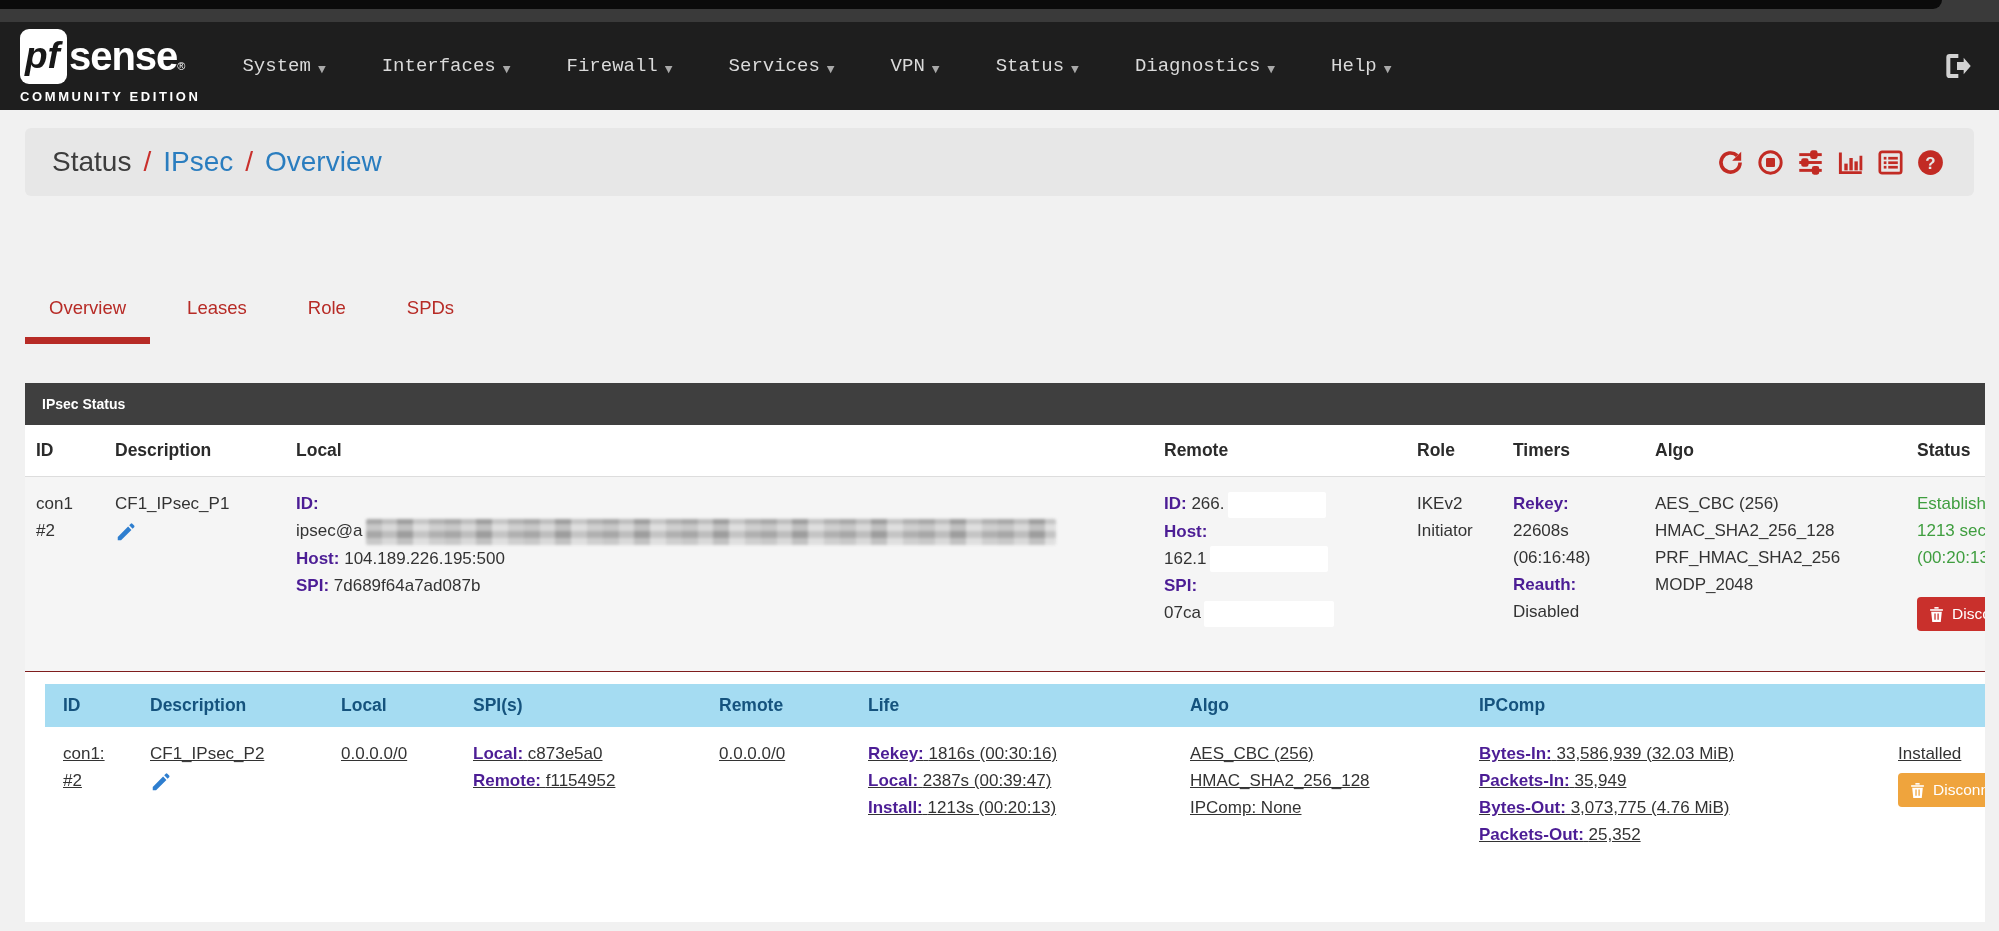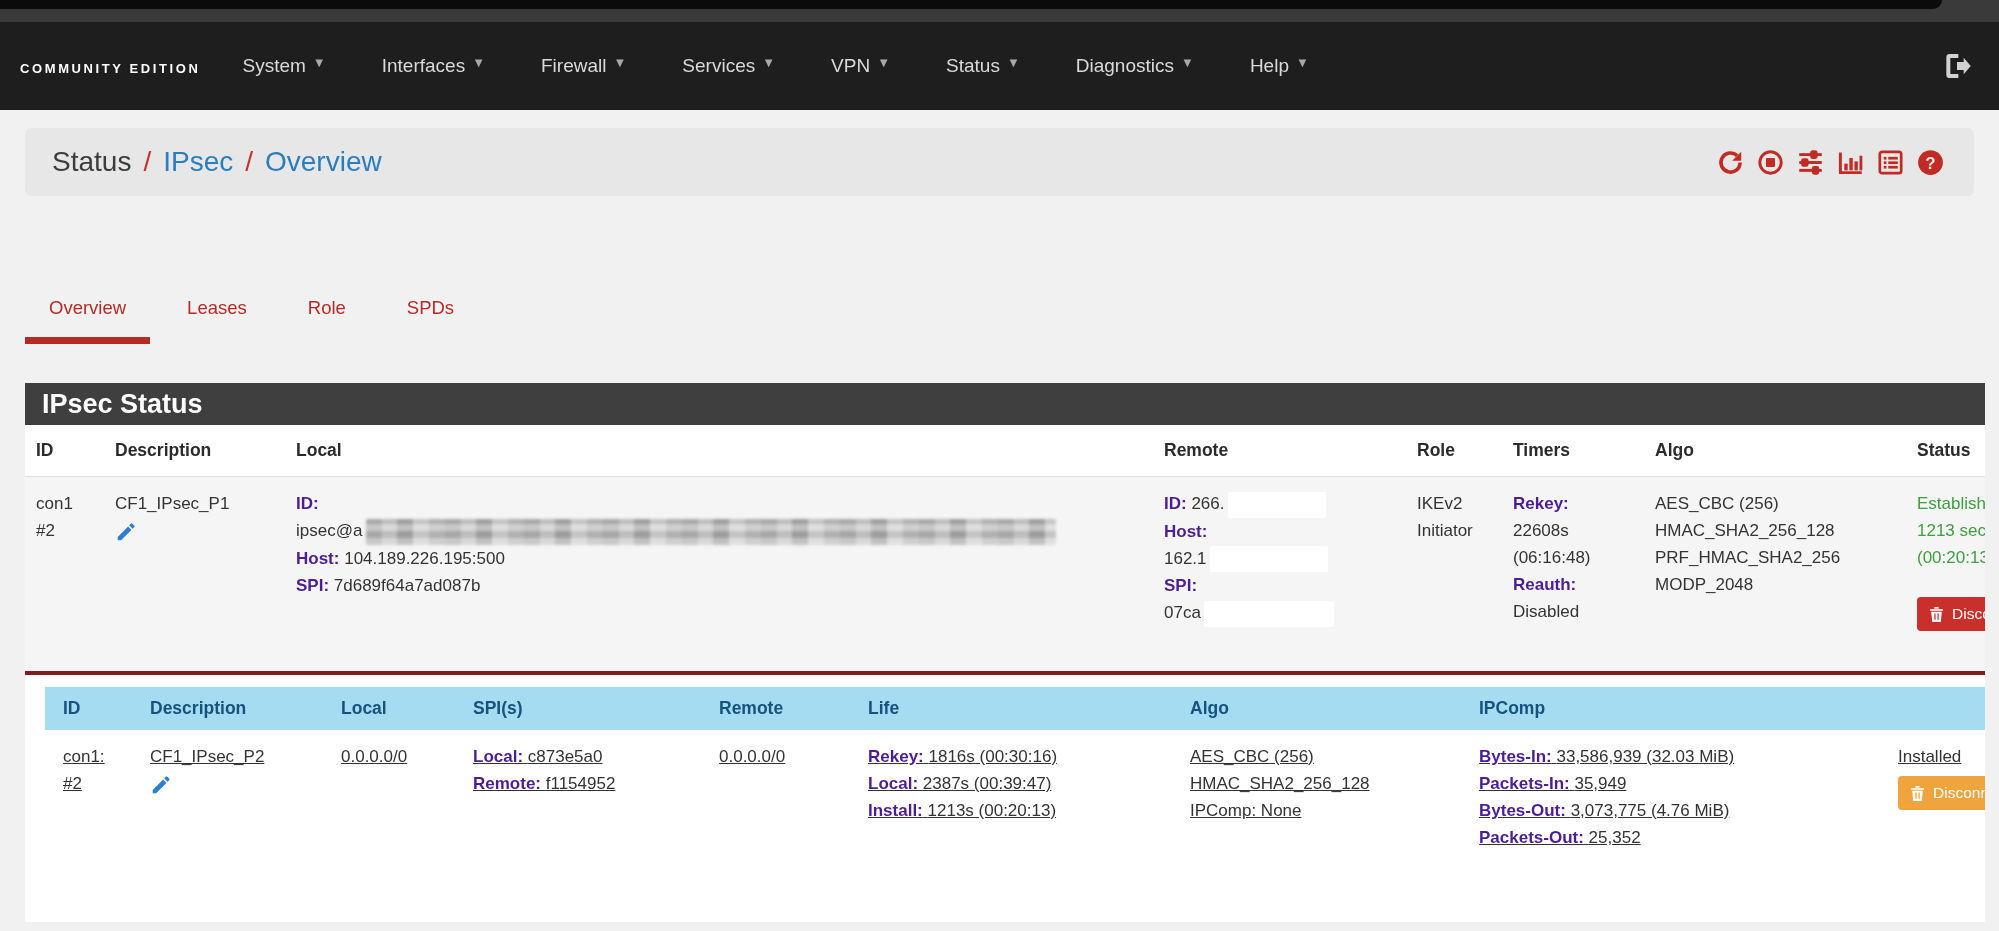--- a/index.html
+++ b/index.html
@@ -15,48 +15,48 @@
   .navbar { position:absolute; top:22px; left:0; width:100%; height:88px; background:#1e1e1e;
             display:flex; align-items:center; }
   .brand { margin-left:20px; display:flex; flex-direction:column; }
   .brand-row { display:flex; align-items:center; }
   .pf-box { background:#fff; color:#181818; font-weight:bold; font-style:italic;
             font-size:37px; line-height:1; padding:8px 7px 10px 5px; border-radius:9px; }
   .sense { color:#fff; font-weight:bold; font-size:40px; letter-spacing:-1px; margin-left:2px; }
   .reg { font-size:11px; vertical-align:baseline; font-weight:normal; }
   .edition { color:#fff; font-size:13px; font-weight:bold; letter-spacing:2.6px; margin-top:5px; }
   .menu { display:flex; margin-left:42px; gap:56px; font-size:19px; color:#dadada; }
-  .menu-item { display:flex; align-items:flex-start; gap:7px; cursor:pointer; white-space:nowrap; }
+  .menu-item { display:flex; align-items:flex-end; gap:7px; cursor:pointer; white-space:nowrap;font-family:Liberation Mono, monospace; }
   .caret { font-size:13px; color:#a9a9a9; }
   .signout { margin-left:auto; margin-right:26px; color:#d2d2d2; cursor:pointer; display:flex; }
   
   .crumb-card { position:absolute; left:25px; top:128px; width:1949px; height:68px;
                 background:#e7e7e7; border-radius:6px; display:flex; align-items:center;
                 padding:0 30px 0 27px; }
   .crumbs { font-size:28px; display:flex; align-items:center; }
   .crumb-root { color:#3d3d3d; }
   .crumb-sep { color:#c9302c; margin:0 12px; }
   .crumb-link { color:#2a7dbf; cursor:pointer; }
   .crumb-actions { margin-left:auto; display:flex; align-items:center; gap:13px; color:#c22b24; }
   .crumb-actions .aicon { width:27px; height:27px; cursor:pointer; display:flex; }
   
   .tabs { position:absolute; left:25px; top:297px; display:flex; font-size:18.5px; }
   .tab { color:#b72b26; padding:0 24px 18px; margin-right:13px; cursor:pointer; }
   .tab.active { border-bottom:7px solid #b72b26; }
   
   .panel { position:absolute; left:25px; top:383px; width:1960px; height:539px;
            background:#fff; overflow:hidden; }
   .panel-heading { height:42px; background:#3f3f3f; color:#fff; font-weight:bold;
-                   font-size:27px; display:flex; align-items:center; padding-left:17px; }
+                   font-size:14px; display:flex; align-items:center; padding-left:17px; }
   table { border-collapse:collapse; table-layout:fixed; font-size:17px; color:#333; }
   .ike { width:2161px; }
   .ike thead th { text-align:left; font-weight:bold; font-size:17.5px; color:#2b2b2b;
                   padding:15px 0 15px 11px; border-bottom:1px solid #ddd; background:#fff; }
   .ike tbody td { vertical-align:top; background:#f5f5f5; line-height:27px;
-                  padding:13px 0 40px 11px; border-bottom:4px solid #7f1d1d; }
+                  padding:13px 0 40px 11px; border-bottom:1px solid #7f1d1d; }
   .childwrap { background:#fff; padding:12px 0 0 20px; }
   .child { width:2135px; }
   .child thead th { background:#a5dcf2; color:#15537e; text-align:left; font-weight:bold;
                     font-size:17.5px; padding:11px 0 11px 18px; }
   .child tbody td { vertical-align:top; background:#fff; line-height:27px;
                     padding:13px 0 14px 18px;text-decoration:underline; }
   b { font-weight:bold; color:#4c1d95; }
   .green { color:#3f9e3f; }
   .pencil { margin-top:4px; display:inline-flex; cursor:pointer; }
   .mosaic { display:inline-block; vertical-align:middle; height:26px; border-radius:2px;
@@ -79,20 +79,24 @@
 <body>
 
 <div class="screen">
 
   <div class="strip-wrap">
     <div class="strip-black"></div>
   </div>
 
   <header class="navbar">
     <div class="brand">
+      <div class="brand-row">
+        <span class="pf-box">pf</span>
+        <span class="sense"><span>sense</span><span class="reg">®</span></span>
+      </div>
       <div class="edition">COMMUNITY EDITION</div>
     </div>
     <nav class="menu">
       <div class="menu-item">
         <span>System</span>
           <span class="caret">▼</span>
       </div>
       <div class="menu-item">
         <span>Interfaces</span>
           <span class="caret">▼</span>

